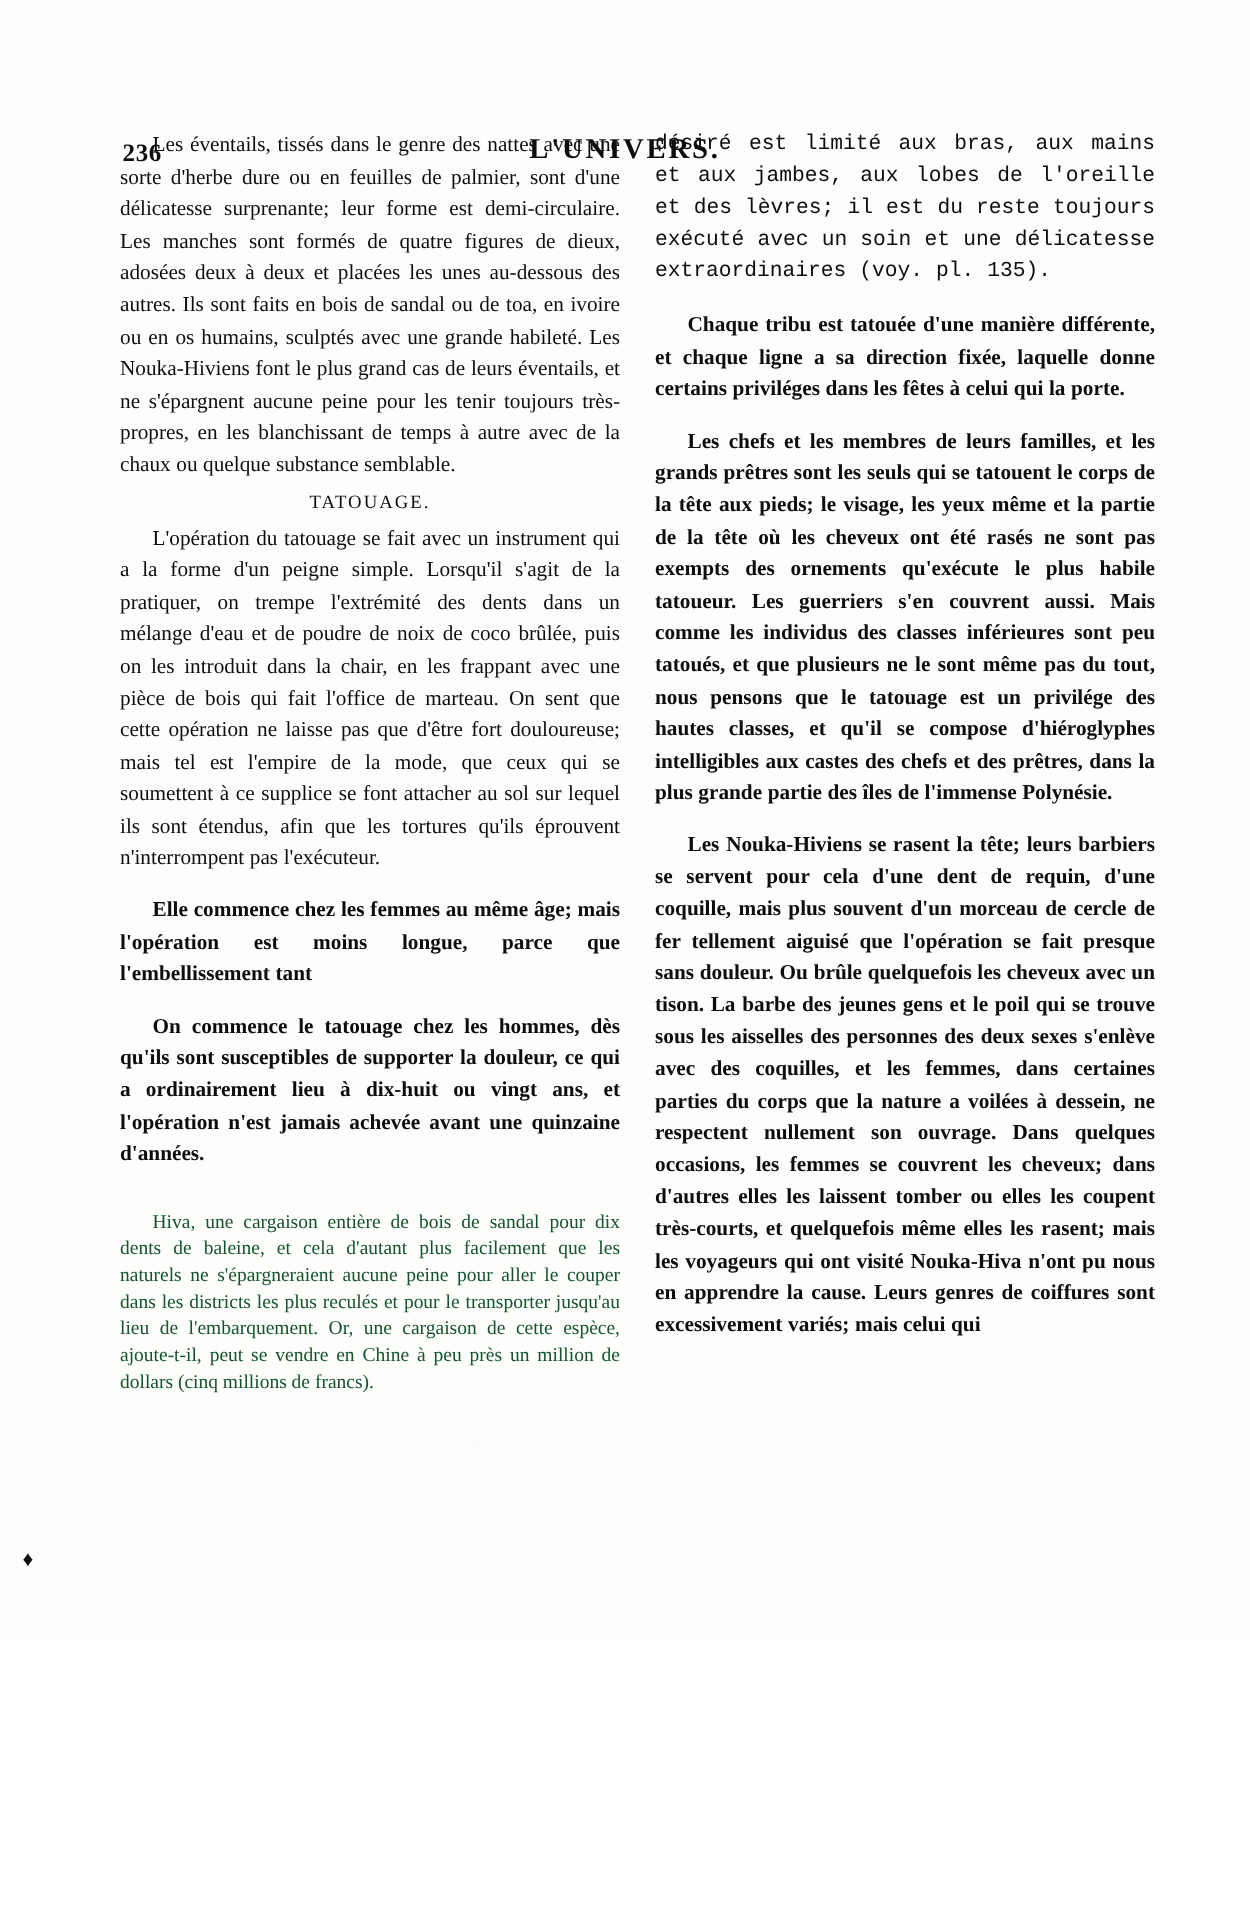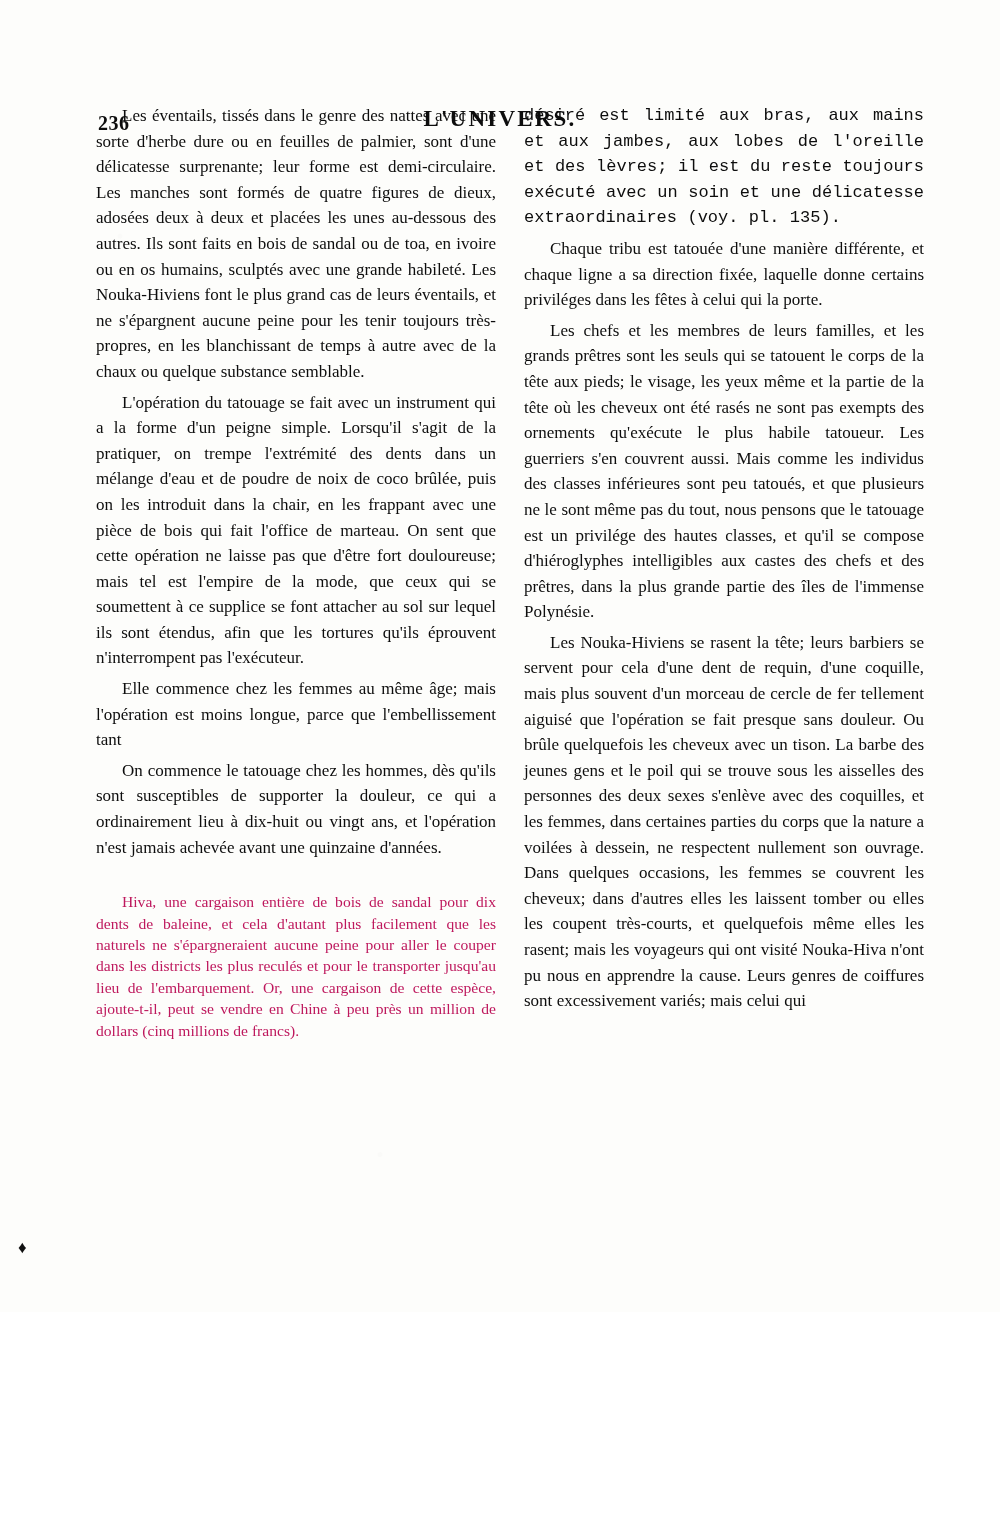--- a/index.html
+++ b/index.html
@@ -80,21 +80,21 @@
   p.body {
     margin: 0 0 0 0;
     text-indent: 26px;
     font-size: 17px;
     line-height: 25.6px;
     text-align: justify;
     text-align-last: left;
     word-spacing: 0.2px;
     hyphens: manual;
   }
-  p.body + p.body { margin-top: 5px; }
+  p.body + p.body { margin-top: 16px; font-weight: bold; }
 
   .subhead {
     margin: 9px 0 7px 0;
     text-align: center;
     font-size: 15px;
     letter-spacing: 1.6px;
     font-family: "Liberation Serif", serif;
     text-indent: 0;
   }
 
@@ -104,21 +104,21 @@
     height: 1px;
     background: transparent;
   }
   .footnote {
     margin: 16px 0 0 0;
     font-size: 15.6px;
     line-height: 21.4px;
     text-align: justify;
     text-align-last: left;
     text-indent: 26px;
-    color: #be185d;
+    color: #14532d;
   }
   .footmark {
     position: absolute;
     left: 18px;
     bottom: 54px;
     font-size: 17px;
     color: #111;
   }
   .col-right p.body:first-child { text-indent: 0; font-family: Liberation Mono, monospace; }
 </style>
@@ -129,20 +129,21 @@
 
   <div class="header">
     <div class="folio">236</div>
     <div class="running-title">L'UNIVERS.</div>
   </div>
 
   <div class="columns">
 
     <div class="col col-left">
       <p class="body">Les éventails, tissés dans le genre des nattes avec une sorte d'herbe dure ou en feuilles de palmier, sont d'une délicatesse surprenante; leur forme est demi-circulaire. Les manches sont formés de quatre figures de dieux, adosées deux à deux et placées les unes au-dessous des autres. Ils sont faits en bois de sandal ou de toa, en ivoire ou en os humains, sculptés avec une grande habileté. Les Nouka-Hiviens font le plus grand cas de leurs éventails, et ne s'épargnent aucune peine pour les tenir toujours très-propres, en les blanchissant de temps à autre avec de la chaux ou quelque substance semblable.</p>
+      <p class="subhead">TATOUAGE.</p>
       <p class="body">L'opération du tatouage se fait avec un instrument qui a la forme d'un peigne simple. Lorsqu'il s'agit de la pratiquer, on trempe l'extrémité des dents dans un mélange d'eau et de poudre de noix de coco brûlée, puis on les introduit dans la chair, en les frappant avec une pièce de bois qui fait l'office de marteau. On sent que cette opération ne laisse pas que d'être fort douloureuse; mais tel est l'empire de la mode, que ceux qui se soumettent à ce supplice se font attacher au sol sur lequel ils sont étendus, afin que les tortures qu'ils éprouvent n'interrompent pas l'exécuteur.</p>
       <p class="body">Elle commence chez les femmes au même âge; mais l'opération est moins longue, parce que l'embellissement tant</p>
       <p class="body">On commence le tatouage chez les hommes, dès qu'ils sont susceptibles de supporter la douleur, ce qui a ordinairement lieu à dix-huit ou vingt ans, et l'opération n'est jamais achevée avant une quinzaine d'années.</p>
       <div class="footnote-rule"></div>
       <p class="footnote">Hiva, une cargaison entière de bois de sandal pour dix dents de baleine, et cela d'autant plus facilement que les naturels ne s'épargneraient aucune peine pour aller le couper dans les districts les plus reculés et pour le transporter jusqu'au lieu de l'embarquement. Or, une cargaison de cette espèce, ajoute-t-il, peut se vendre en Chine à peu près un million de dollars (cinq millions de francs).</p>
     </div>
 
     <div class="col col-right">
       <p class="body">désiré est limité aux bras, aux mains et aux jambes, aux lobes de l'oreille et des lèvres; il est du reste toujours exécuté avec un soin et une délicatesse extraordinaires (voy. pl. 135).</p>
       <p class="body">Chaque tribu est tatouée d'une manière différente, et chaque ligne a sa direction fixée, laquelle donne certains priviléges dans les fêtes à celui qui la porte.</p>

